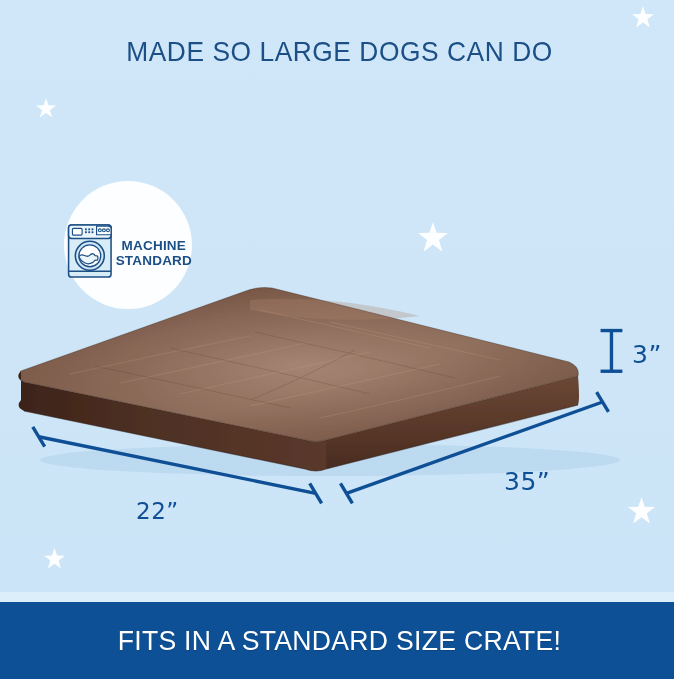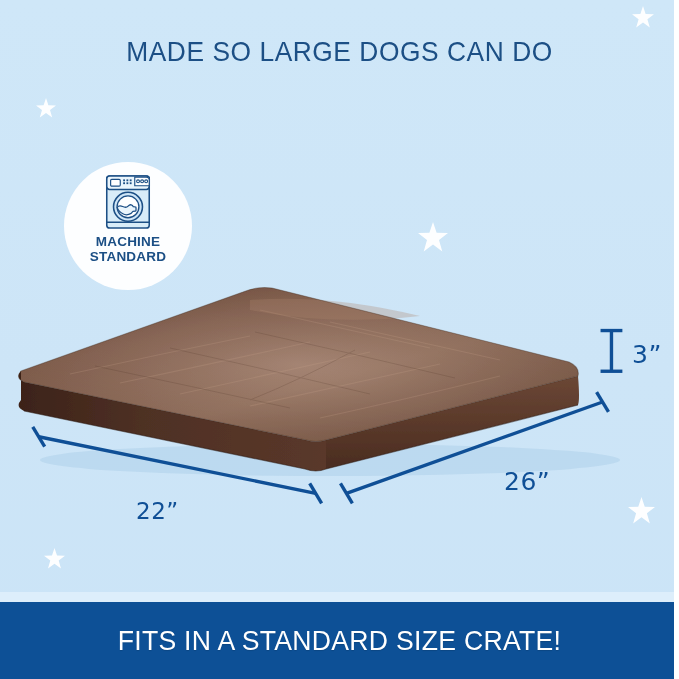--- a/index.html
+++ b/index.html
@@ -57,27 +57,27 @@
     letter-spacing: -0.5px;
     color: #14619e;
     line-height: 1.2;
     text-shadow: 0 1px 0 rgba(255,255,255,.35);
   }
 
   
   .badge {
     position: absolute;
     left: 64px;
-    top: 162px;
+    top: 181px;
     width: 128px;
     height: 128px;
     border-radius: 50%;
     background: #fdfeff;
     display: flex;
-    flex-direction: column;
+    flex-direction: row;
     align-items: center;
     justify-content: flex-start;
     padding-top: 12px;
     box-sizing: border-box;
   }
   .badge-icon { width: 52px; height: 56px; display:block; }
   .badge-label {
     margin-top: 4px;
     font-family: "Liberation Sans", sans-serif;
     font-size: 13.5px;
@@ -253,21 +253,21 @@
     </g>
 
     <g stroke="#0f4f96" stroke-width="3.4" stroke-linecap="butt">
       <line x1="39" y1="440" x2="318" y2="497"></line>
       <line x1="33" y1="430" x2="45" y2="450"></line>
       <line x1="312" y1="487" x2="324" y2="507"></line>
     </g>
   </svg>
 
   <div class="dim-label" style="left:632px;top:340px;">3”</div>
-  <div class="dim-label" style="left:504px;top:467px;">26”</div>
+  <div class="dim-label" style="left:504px;top:467px;">35”</div>
   <div class="dim-label small" style="left:136px;top:498px;">22”</div>
 
   <div class="band-light"></div>
   <div class="banner">
     <span class="banner-text">FITS IN A STANDARD SIZE CRATE!</span>
   </div>
 
 </div>
 
 </body></html>

